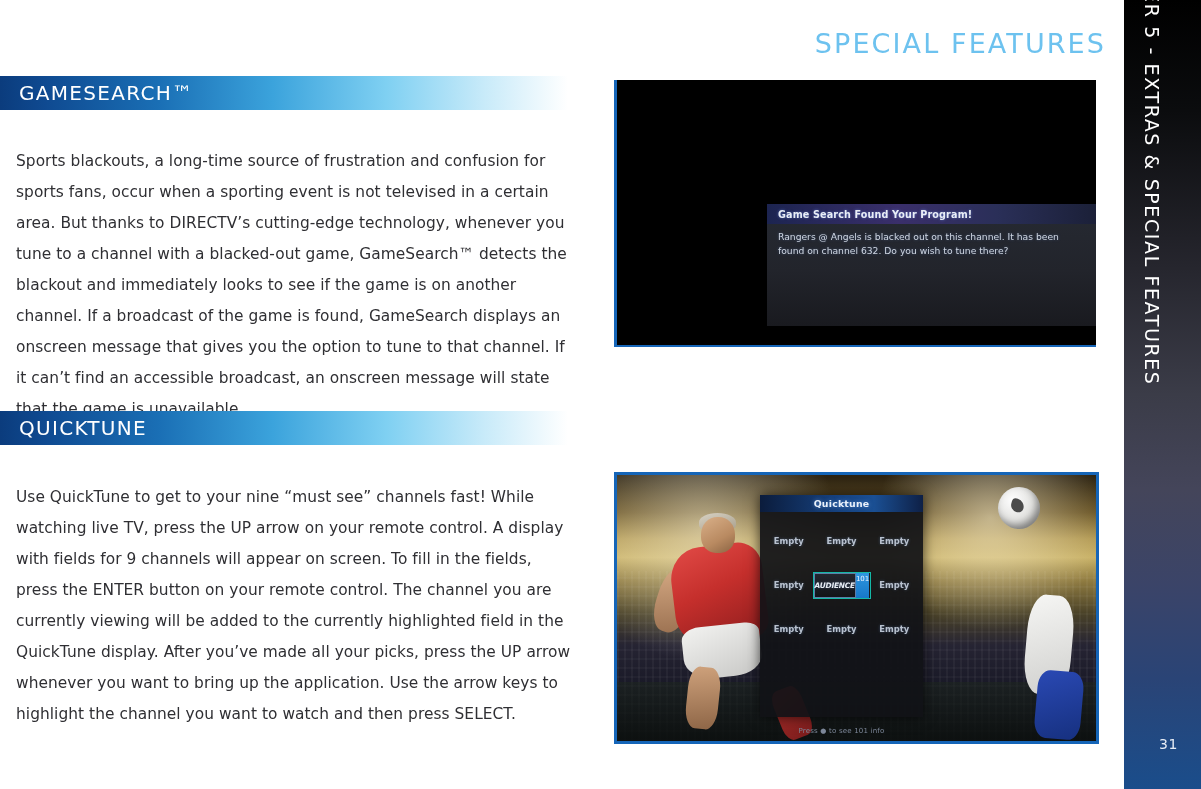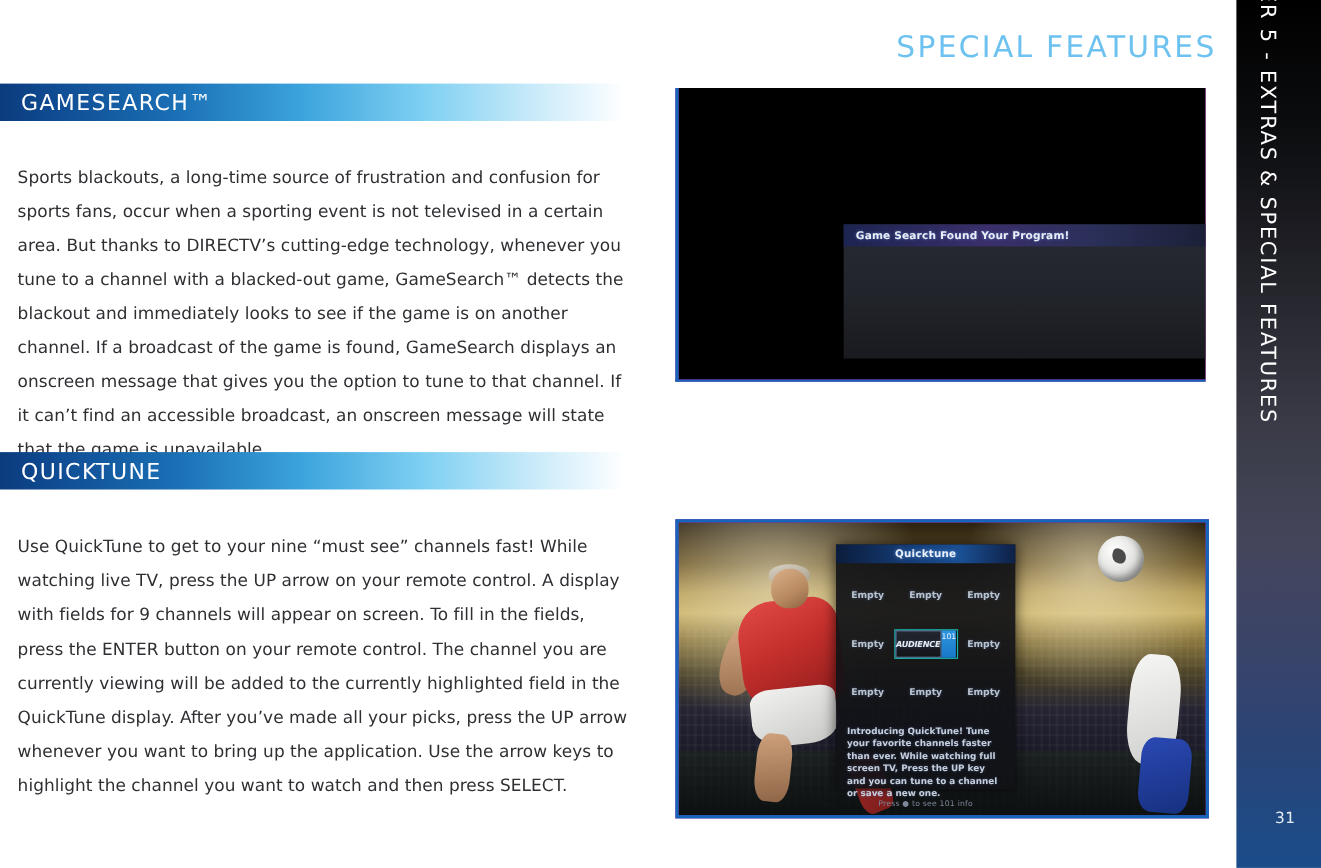--- a/index.html
+++ b/index.html
@@ -70,21 +70,21 @@
     color: #2f2f33;
     letter-spacing: 0.05px;
   }
   #copy-gamesearch { top: 131px; }
   #copy-quicktune  { top: 466px; margin-top: 16px; }
 
   
   .shot {
     position: absolute;
     border-left: 3px solid #1565b8;
-    background: #a21caf;
+    background: #0ea5e9;
     overflow: hidden;
   }
   #shot-gamesearch {
     left: 614px;
     top: 80px;
     width: 479px;
     height: 265px;
     border-bottom: 2px solid #1565b8;
   }
   #shot-quicktune {
@@ -347,20 +347,21 @@
 
 </div>
 
 <div class="shot" id="shot-gamesearch">
   <div class="tv-black"></div>
 
   <div class="gs-dialog">
     <div class="gs-dialog-head">
       <span class="gs-title">Game Search Found Your Program!</span>
     </div>
+    <div class="gs-body">Rangers @ Angels is blacked out on this channel. It has been found on channel 632. Do you wish to tune there?</div>
   </div>
 </div>
 
 <div class="shot" id="shot-quicktune">
   <div class="qt-bg"></div>
   <div class="qt-crowd"></div>
   <div class="qt-pitch"></div>
 
   <div class="qt-ball"></div>
   <div class="pl-arm"></div>
@@ -390,21 +391,20 @@
         </div>
         <div class="qt-chan">101</div>
       </div>
       <div class="qt-cell">Empty</div>
 
       <div class="qt-cell">Empty</div>
       <div class="qt-cell">Empty</div>
       <div class="qt-cell">Empty</div>
     </div>
 
-    <div class="qt-desc">Introducing QuickTune! Tune your favorite channels faster than ever. While watching full screen TV, Press the UP key and you can tune to a channel or save a new one.</div>
     <div class="qt-footer">Press  ●  to see 101 info</div>
   </div>
 </div>
 
 <div class="sidebar">
   <div class="sidebar-label">CHAPTER 5 -  EXTRAS &amp; SPECIAL FEATURES</div>
   <div class="page-number">31</div>
 </div>
 
 </body></html>

